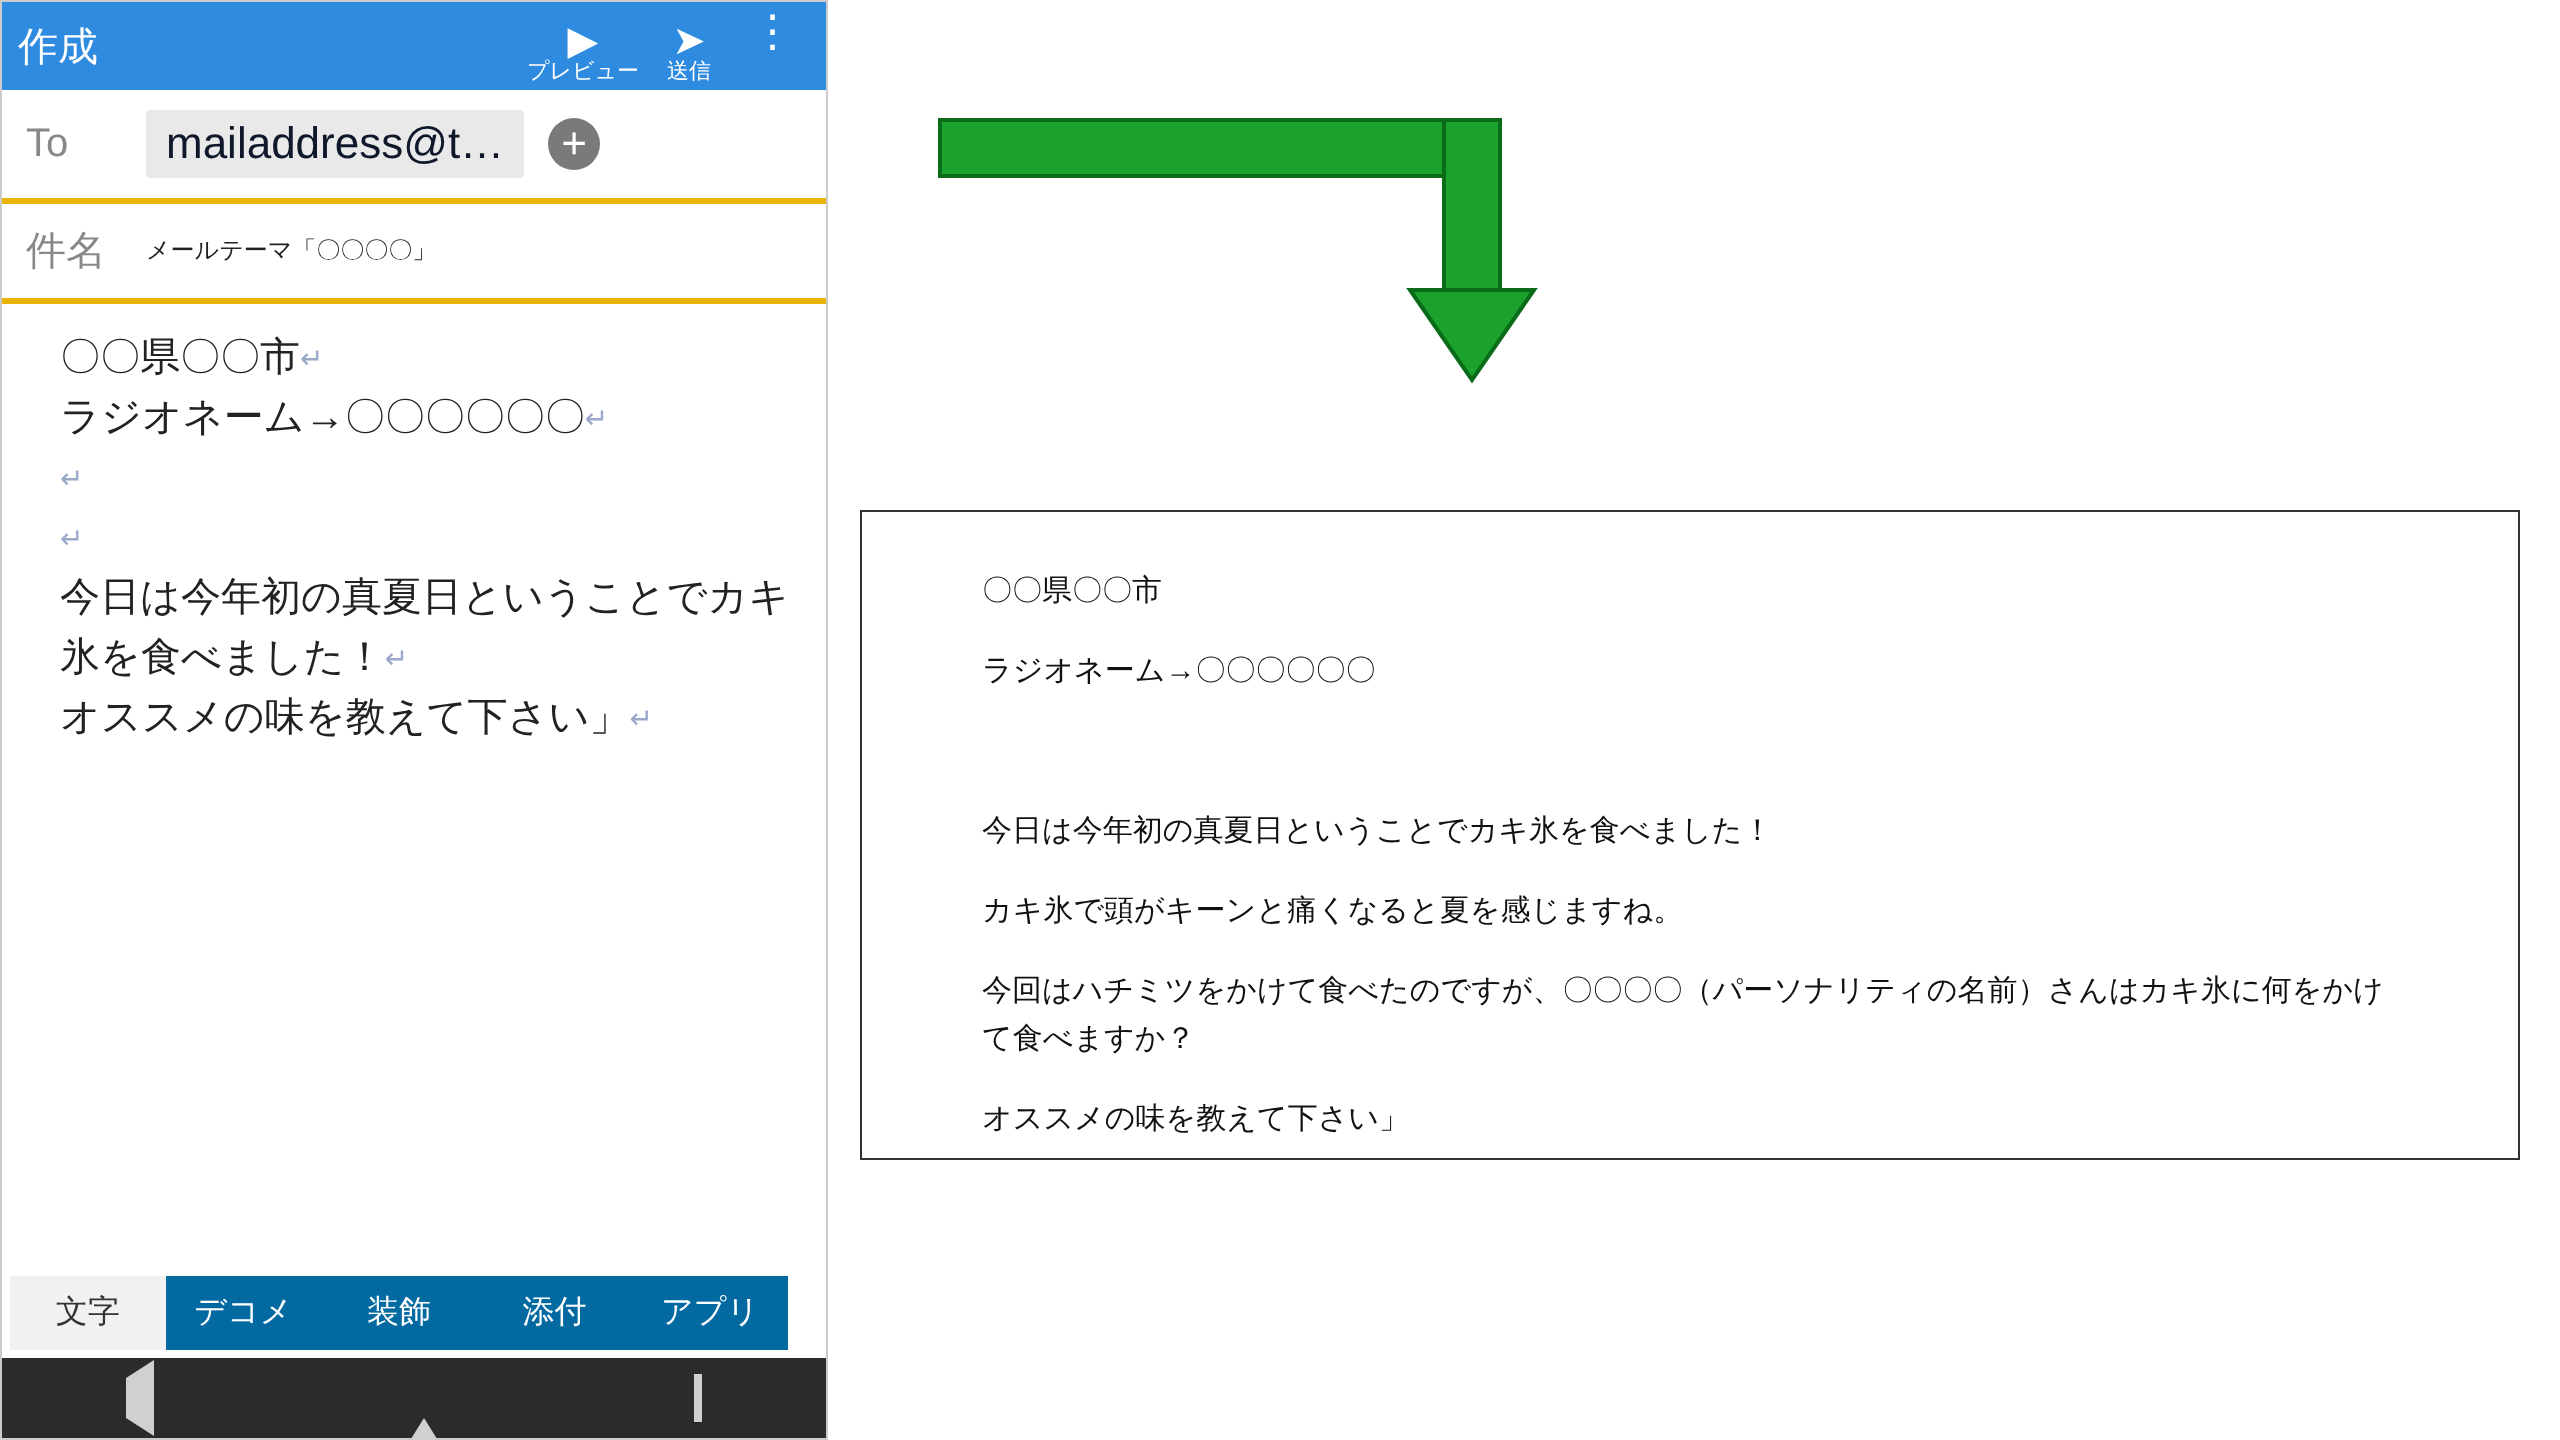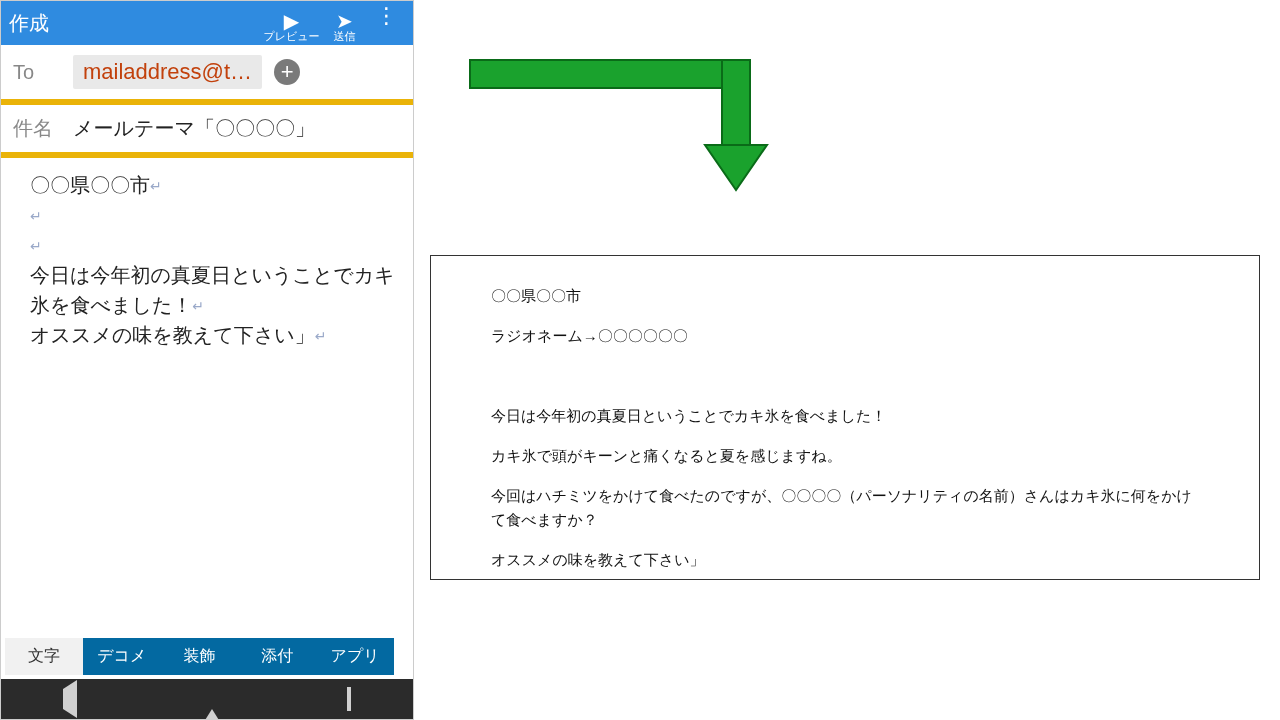--- a/index.html
+++ b/index.html
@@ -24,36 +24,36 @@
   .topbar-left { display: flex; align-items: center; gap: 8px; }
   .topbar-title { font-size: 20px; }
   .topbar-right { display: flex; align-items: flex-end; gap: 14px; padding-right: 2px; }
   .topbar-btn { display: flex; flex-direction: column; align-items: center; font-size: 11px; line-height: 1; }
   .topbar-btn .icon { font-size: 20px; line-height: 1; }
   .kebab { font-size: 22px; line-height: 1; padding-bottom: 4px; }
 
   .to-row, .subj-row {
     display: flex; align-items: center;
     padding: 10px 12px;
-    border-bottom: 6px solid #eab308;
+    border-bottom: 3px solid #eab308;
     gap: 12px;
   }
   .to-row .label, .subj-row .label { font-size: 20px; color: #888; width: 48px; }
   .addr-chip {
-    background: #e9e9e9; color: #c2410c;
+    background: #e9e9e9; color: #0f172a;
     padding: 4px 10px; border-radius: 2px;
     font-size: 22px; display: inline-block;
   }
   .plus {
     width: 26px; height: 26px; border-radius: 50%;
     background: #7a7a7a; color: #fff;
     display: inline-flex; align-items: center; justify-content: center;
     font-size: 22px; line-height: 1;
   }
-  .subj-row .subj-value { font-size: 20px; color: #222; }
+  .subj-row .subj-value { font-size: 12px; color: #222; }
 
   .body-area {
     padding: 12px 14px;
     font-size: 20px; line-height: 1.5; color: #222;
   }
   .body-area .line { white-space: pre-wrap; margin-left: 15px; }
   .newline-mark { color: #9aa9c9; font-size: 14px; vertical-align: middle; }
 
   .bottombar {
     position: absolute; left: 0; right: 15px; bottom: 40px;
@@ -134,20 +134,21 @@
       <span class="plus">+</span>
     </div>
 
     <div class="subj-row">
       <span class="label">件名</span>
       <span class="subj-value">メールテーマ「〇〇〇〇」</span>
     </div>
 
     <div class="body-area" id="phone-body">
         <div class="line">〇〇県〇〇市<span class="newline-mark">↵</span></div>
+        <div class="line">ラジオネーム→〇〇〇〇〇〇<span class="newline-mark">↵</span></div>
         <div class="line"><span class="newline-mark">↵</span></div>
         <div class="line"><span class="newline-mark">↵</span></div>
         <div class="line">今日は今年初の真夏日ということでカキ氷を食べました！<span class="newline-mark">↵</span></div>
         <div class="line">オススメの味を教えて下さい」<span class="newline-mark">↵</span></div>
       </div>
 
     <div class="bottombar">
       <div class="tab light">文字</div>
       <div class="tab dark">デコメ</div>
       <div class="tab dark">装飾</div>

